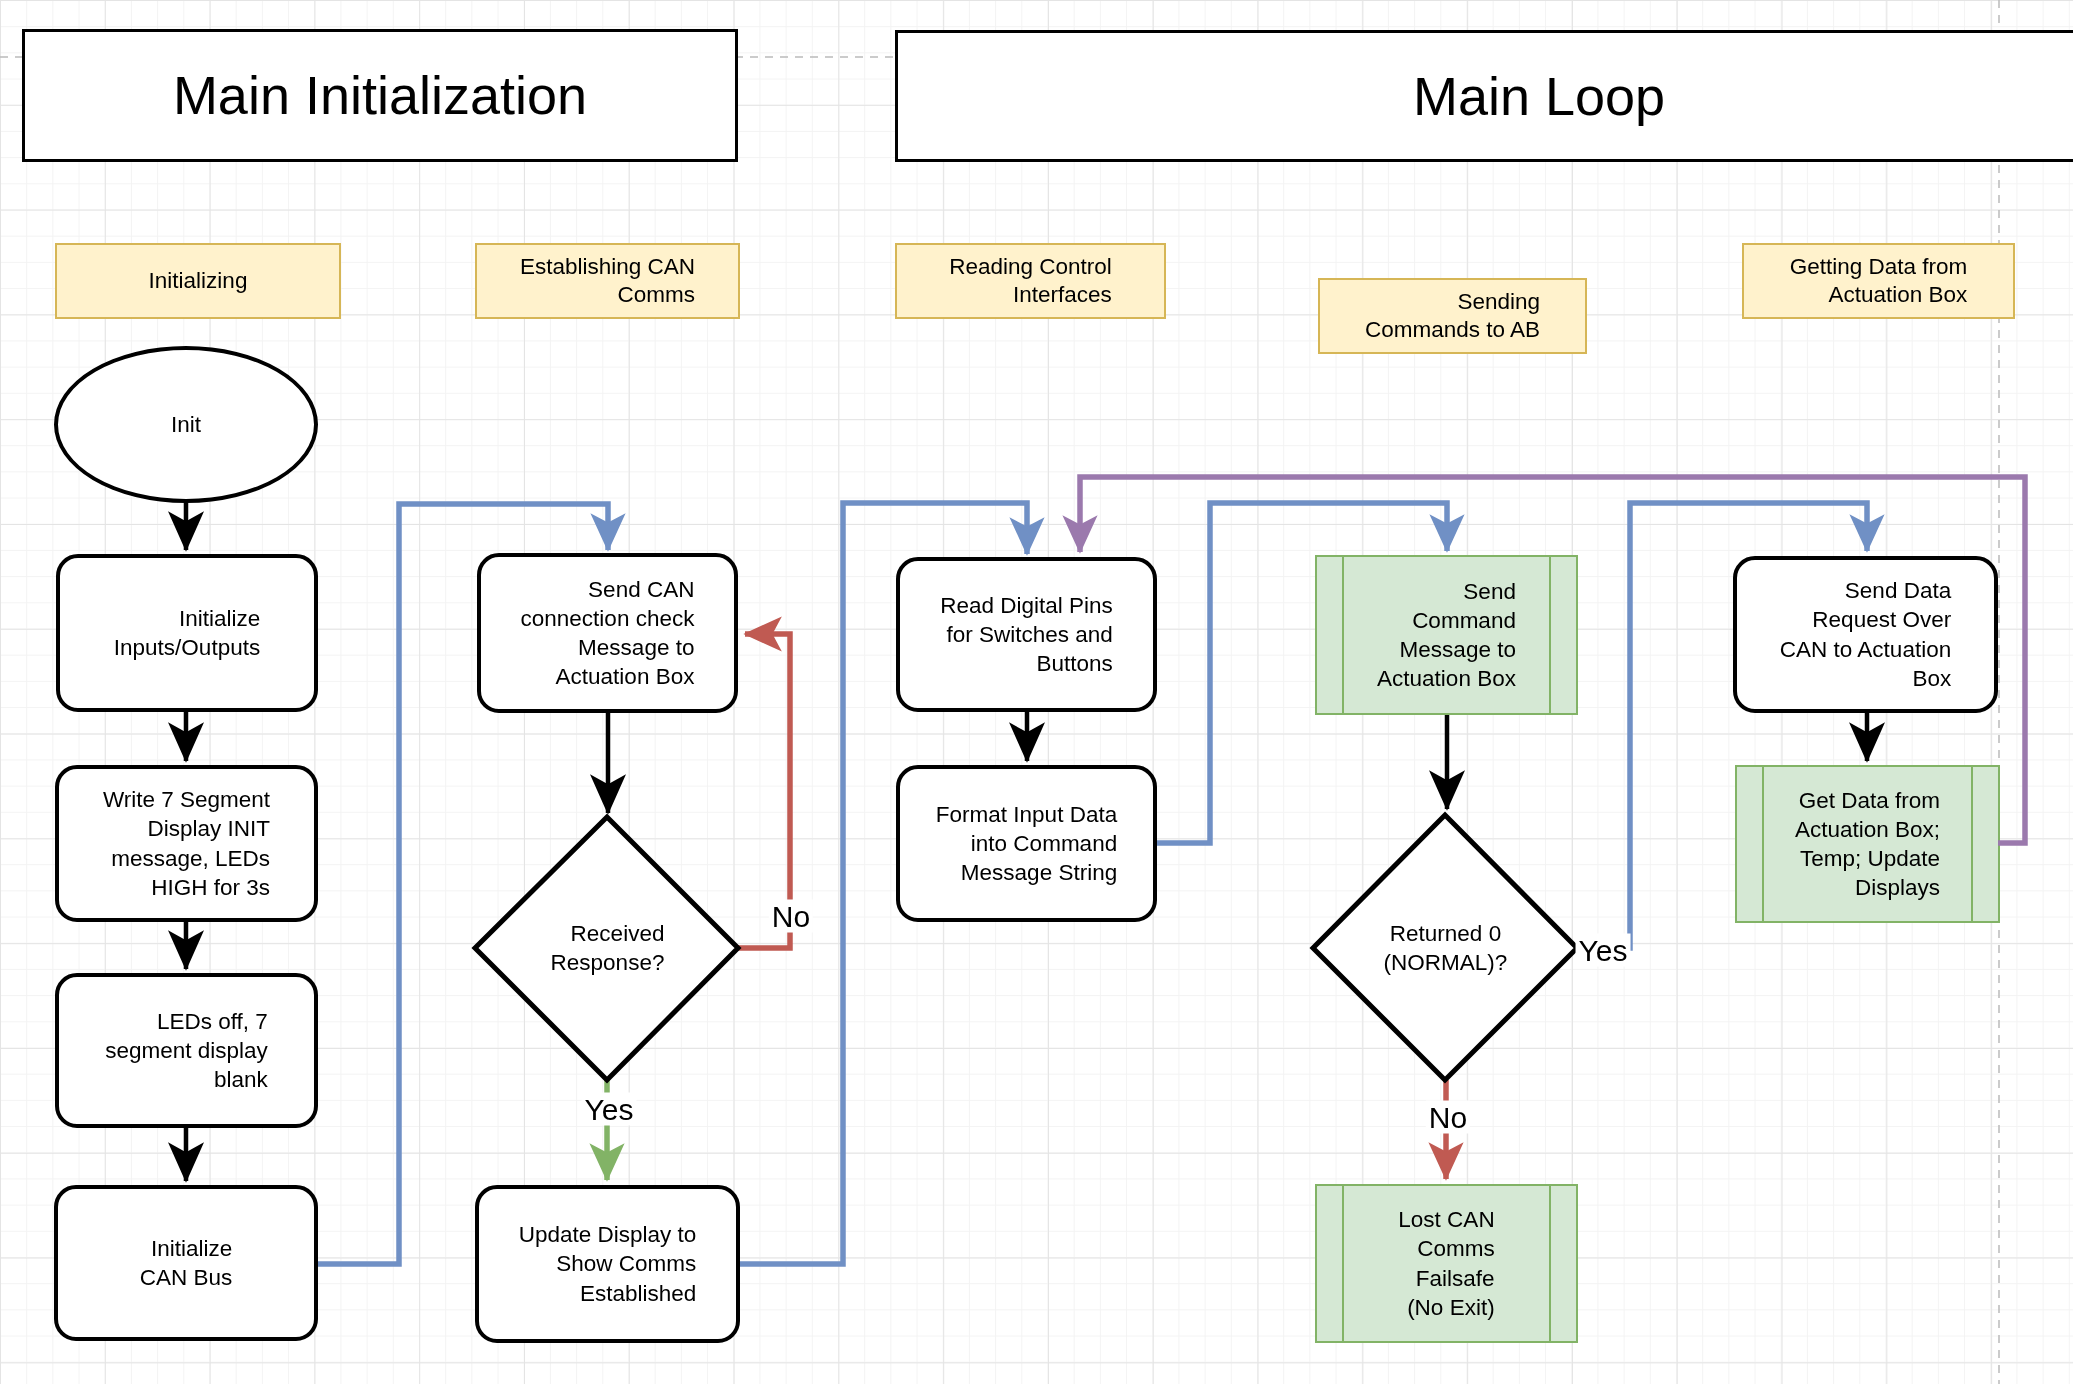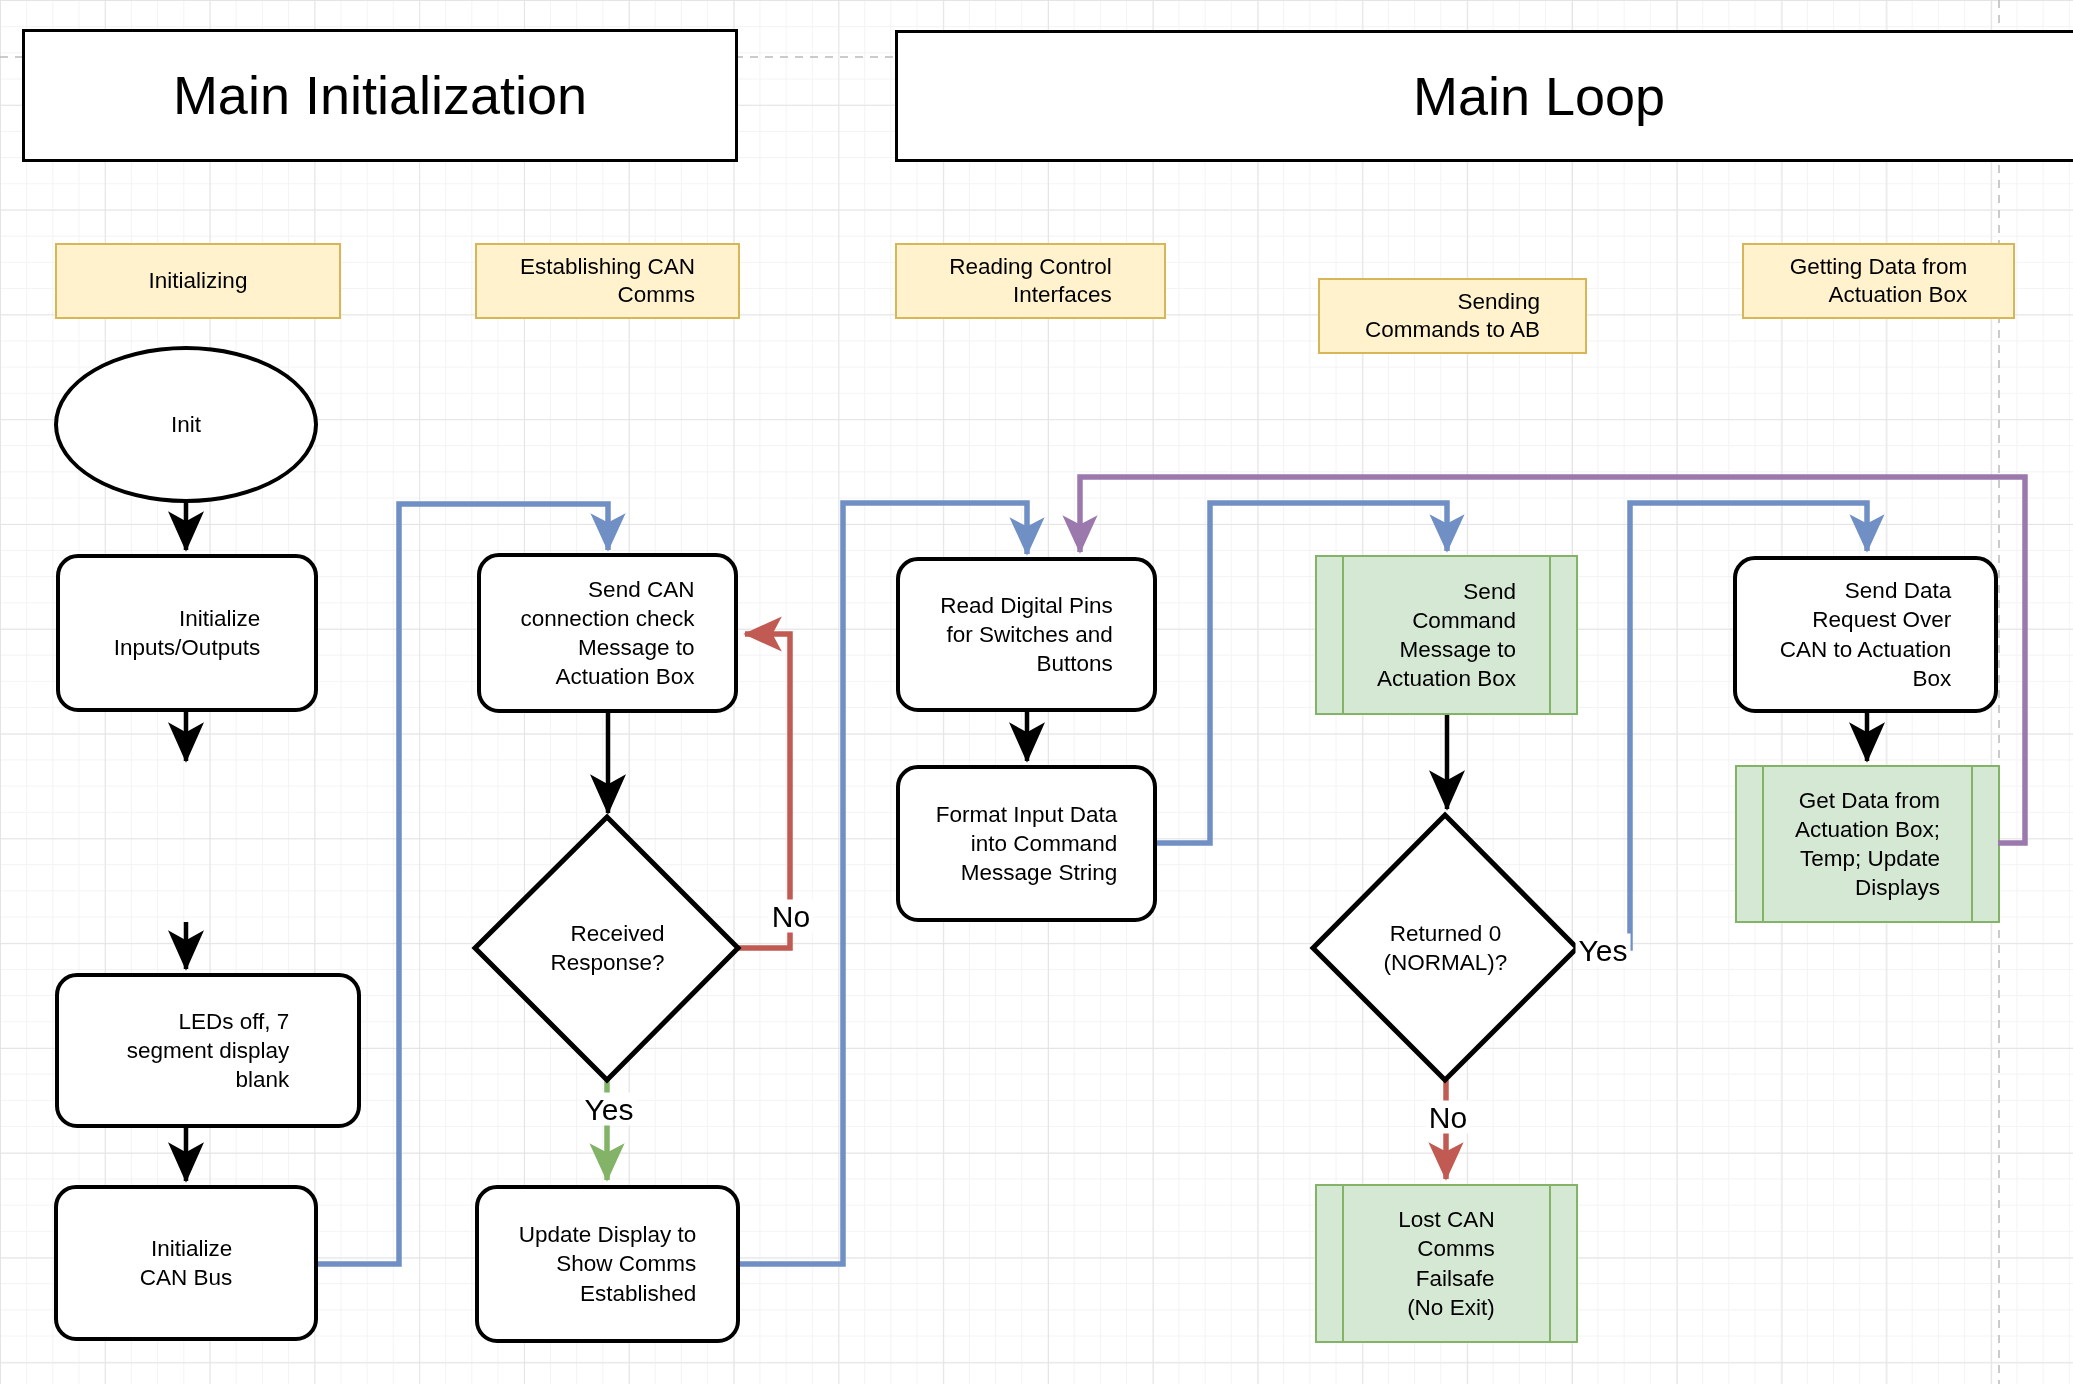--- a/index.html
+++ b/index.html
@@ -54,21 +54,25 @@
   <div class="phase" style="left:895px;top:243px;width:271px;height:76px;">Reading Control
 Interfaces</div>
   <div class="phase" style="left:1318px;top:243px;width:269px;height:76px;margin-top:35px;">Sending
 Commands to AB</div>
   <div class="phase" style="left:1742px;top:243px;width:273px;height:76px;">Getting Data from
 Actuation Box</div>
 
   <div class="ellipse" style="left:54px;top:346px;width:264px;height:157px;">Init</div>
   <div class="node" style="left:56px;top:554px;width:262px;height:158px;">Initialize
 Inputs/Outputs</div>
-  <div class="node" style="left:55px;top:973px;width:306px;height:155px;">LEDs off, 7
+  <div class="node" style="left:55px;top:765px;width:263px;height:157px;">Write 7 Segment
+Display INIT
+message, LEDs
+HIGH for 3s</div>
+  <div class="node" style="left:55px;top:973px;width:263px;height:155px;">LEDs off, 7
 segment display
 blank</div>
   <div class="node" style="left:54px;top:1185px;width:264px;height:156px;">Initialize
 CAN Bus</div>
 
   <div class="node" style="left:477px;top:553px;width:261px;height:160px;">Send CAN
 connection check
 Message to
 Actuation Box</div>
   <div class="dtext" style="left:500px;top:880px;width:215px;height:136px;text-align:right;">Received

